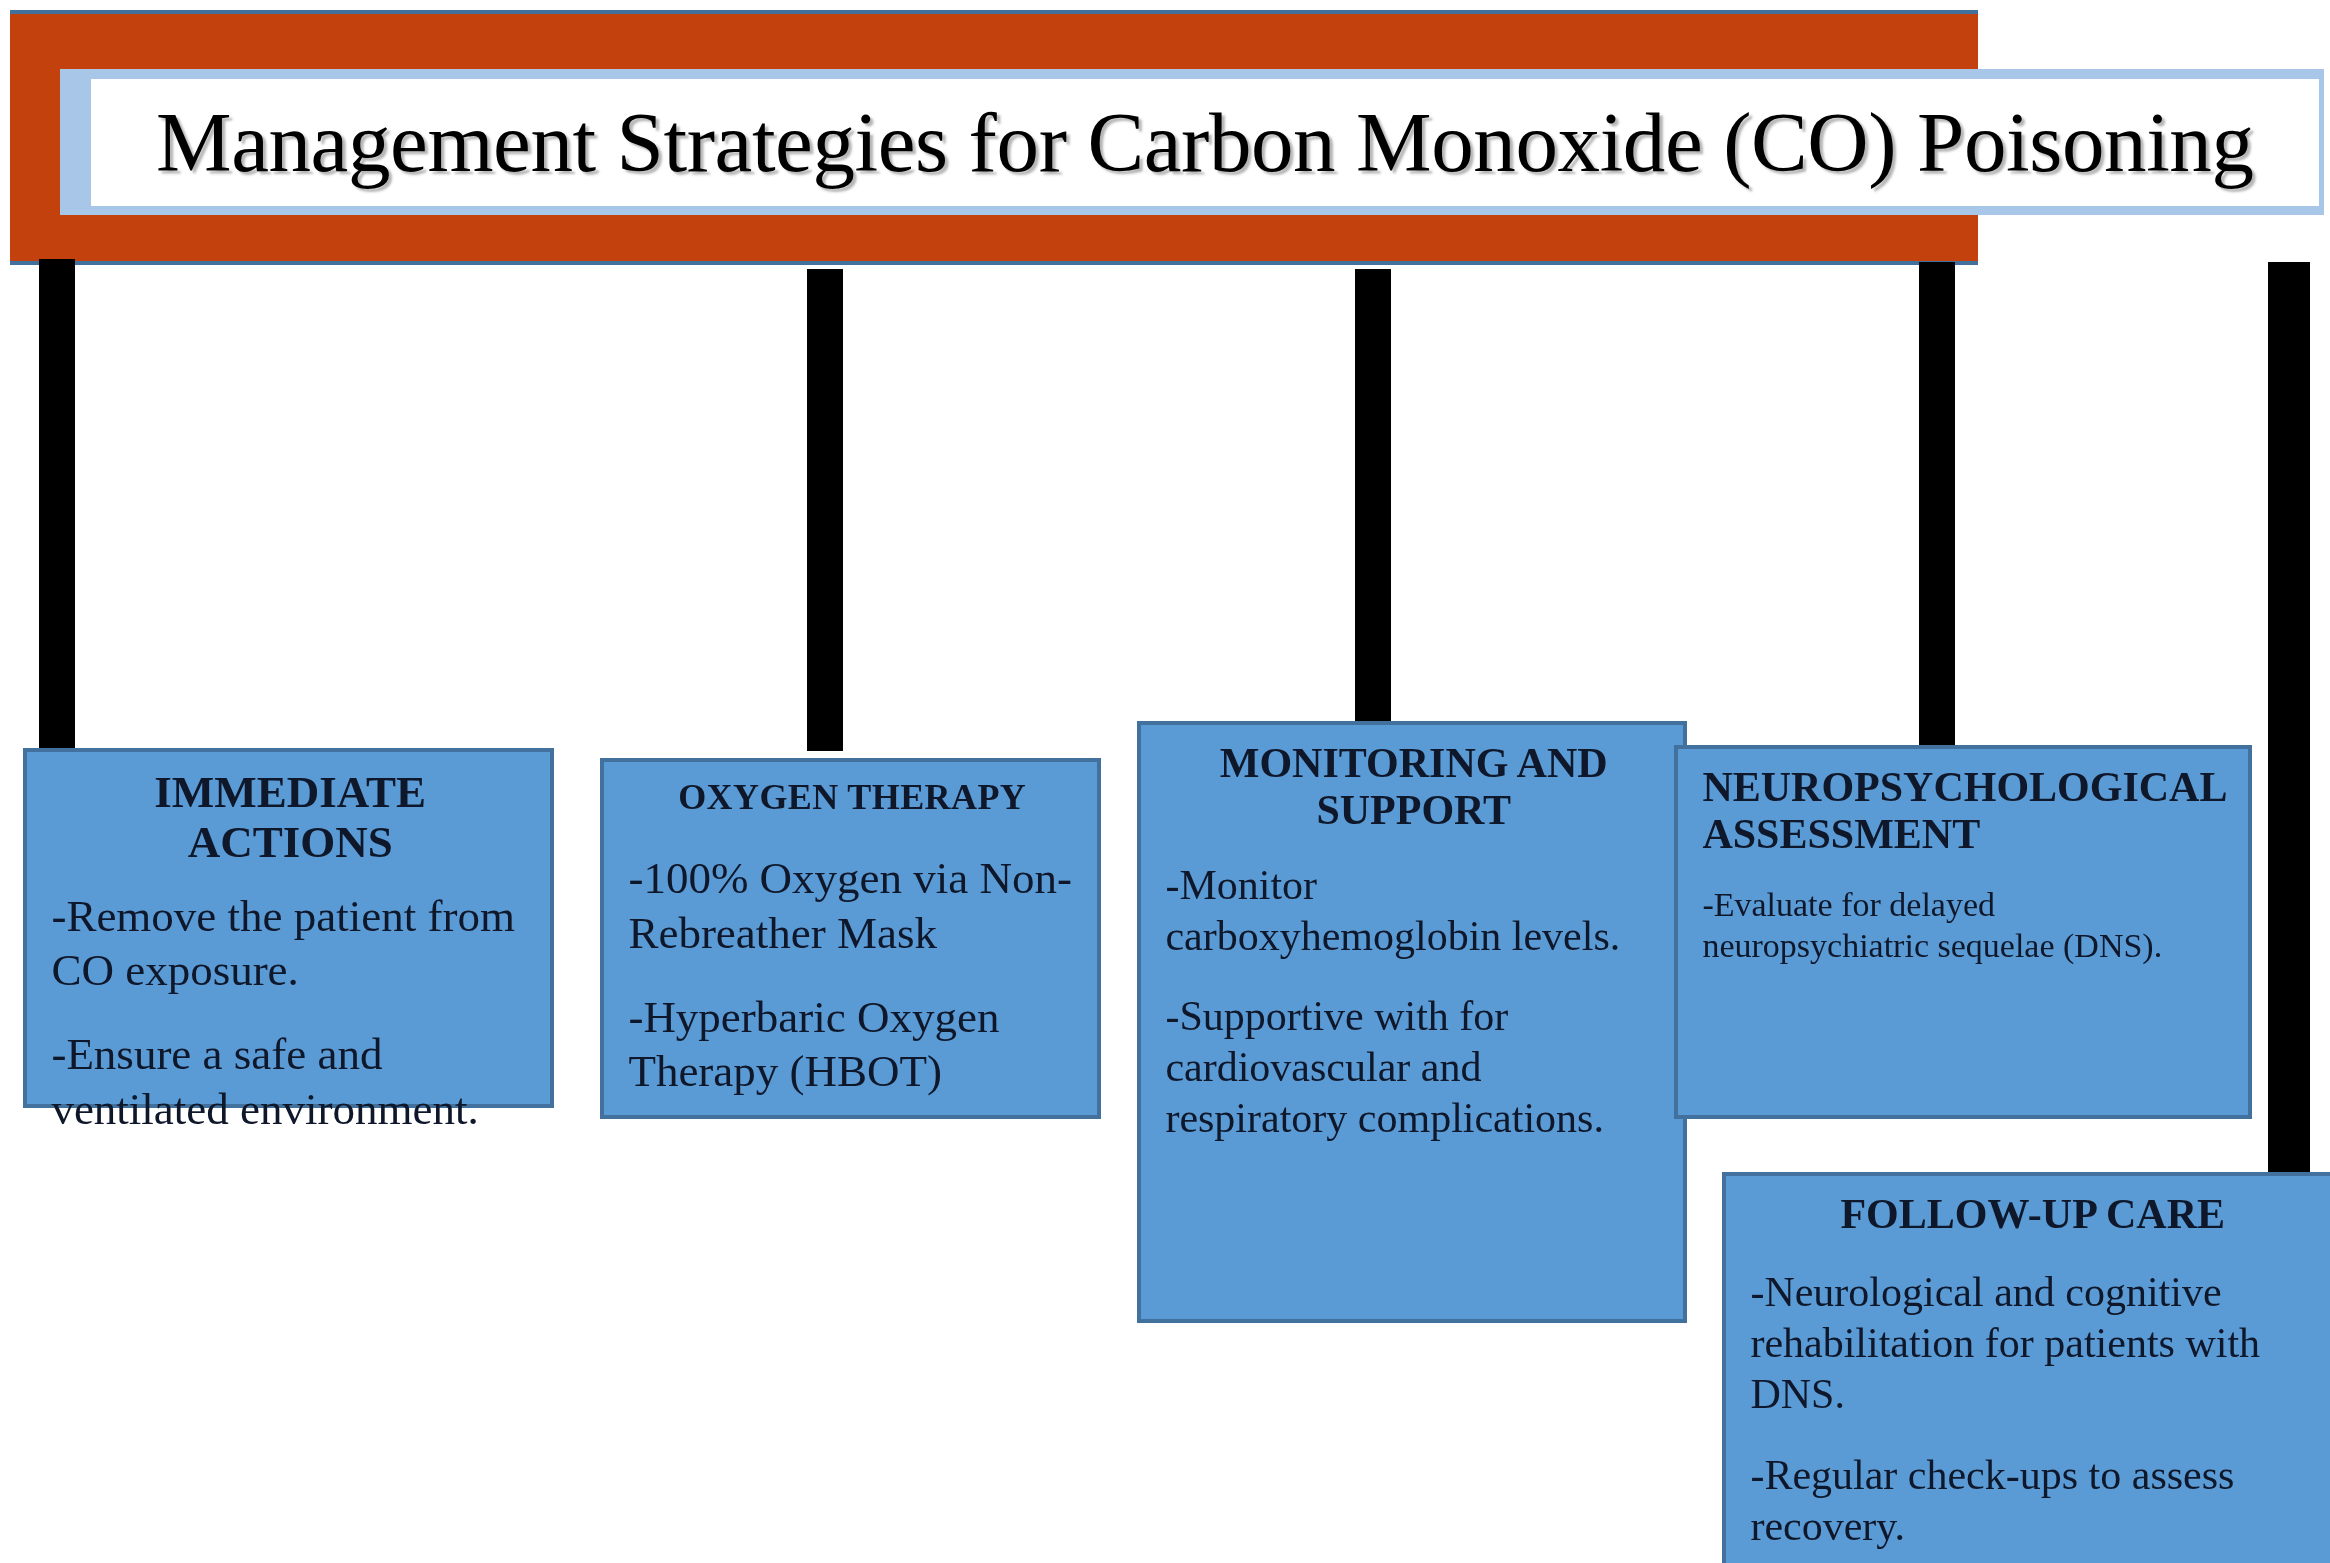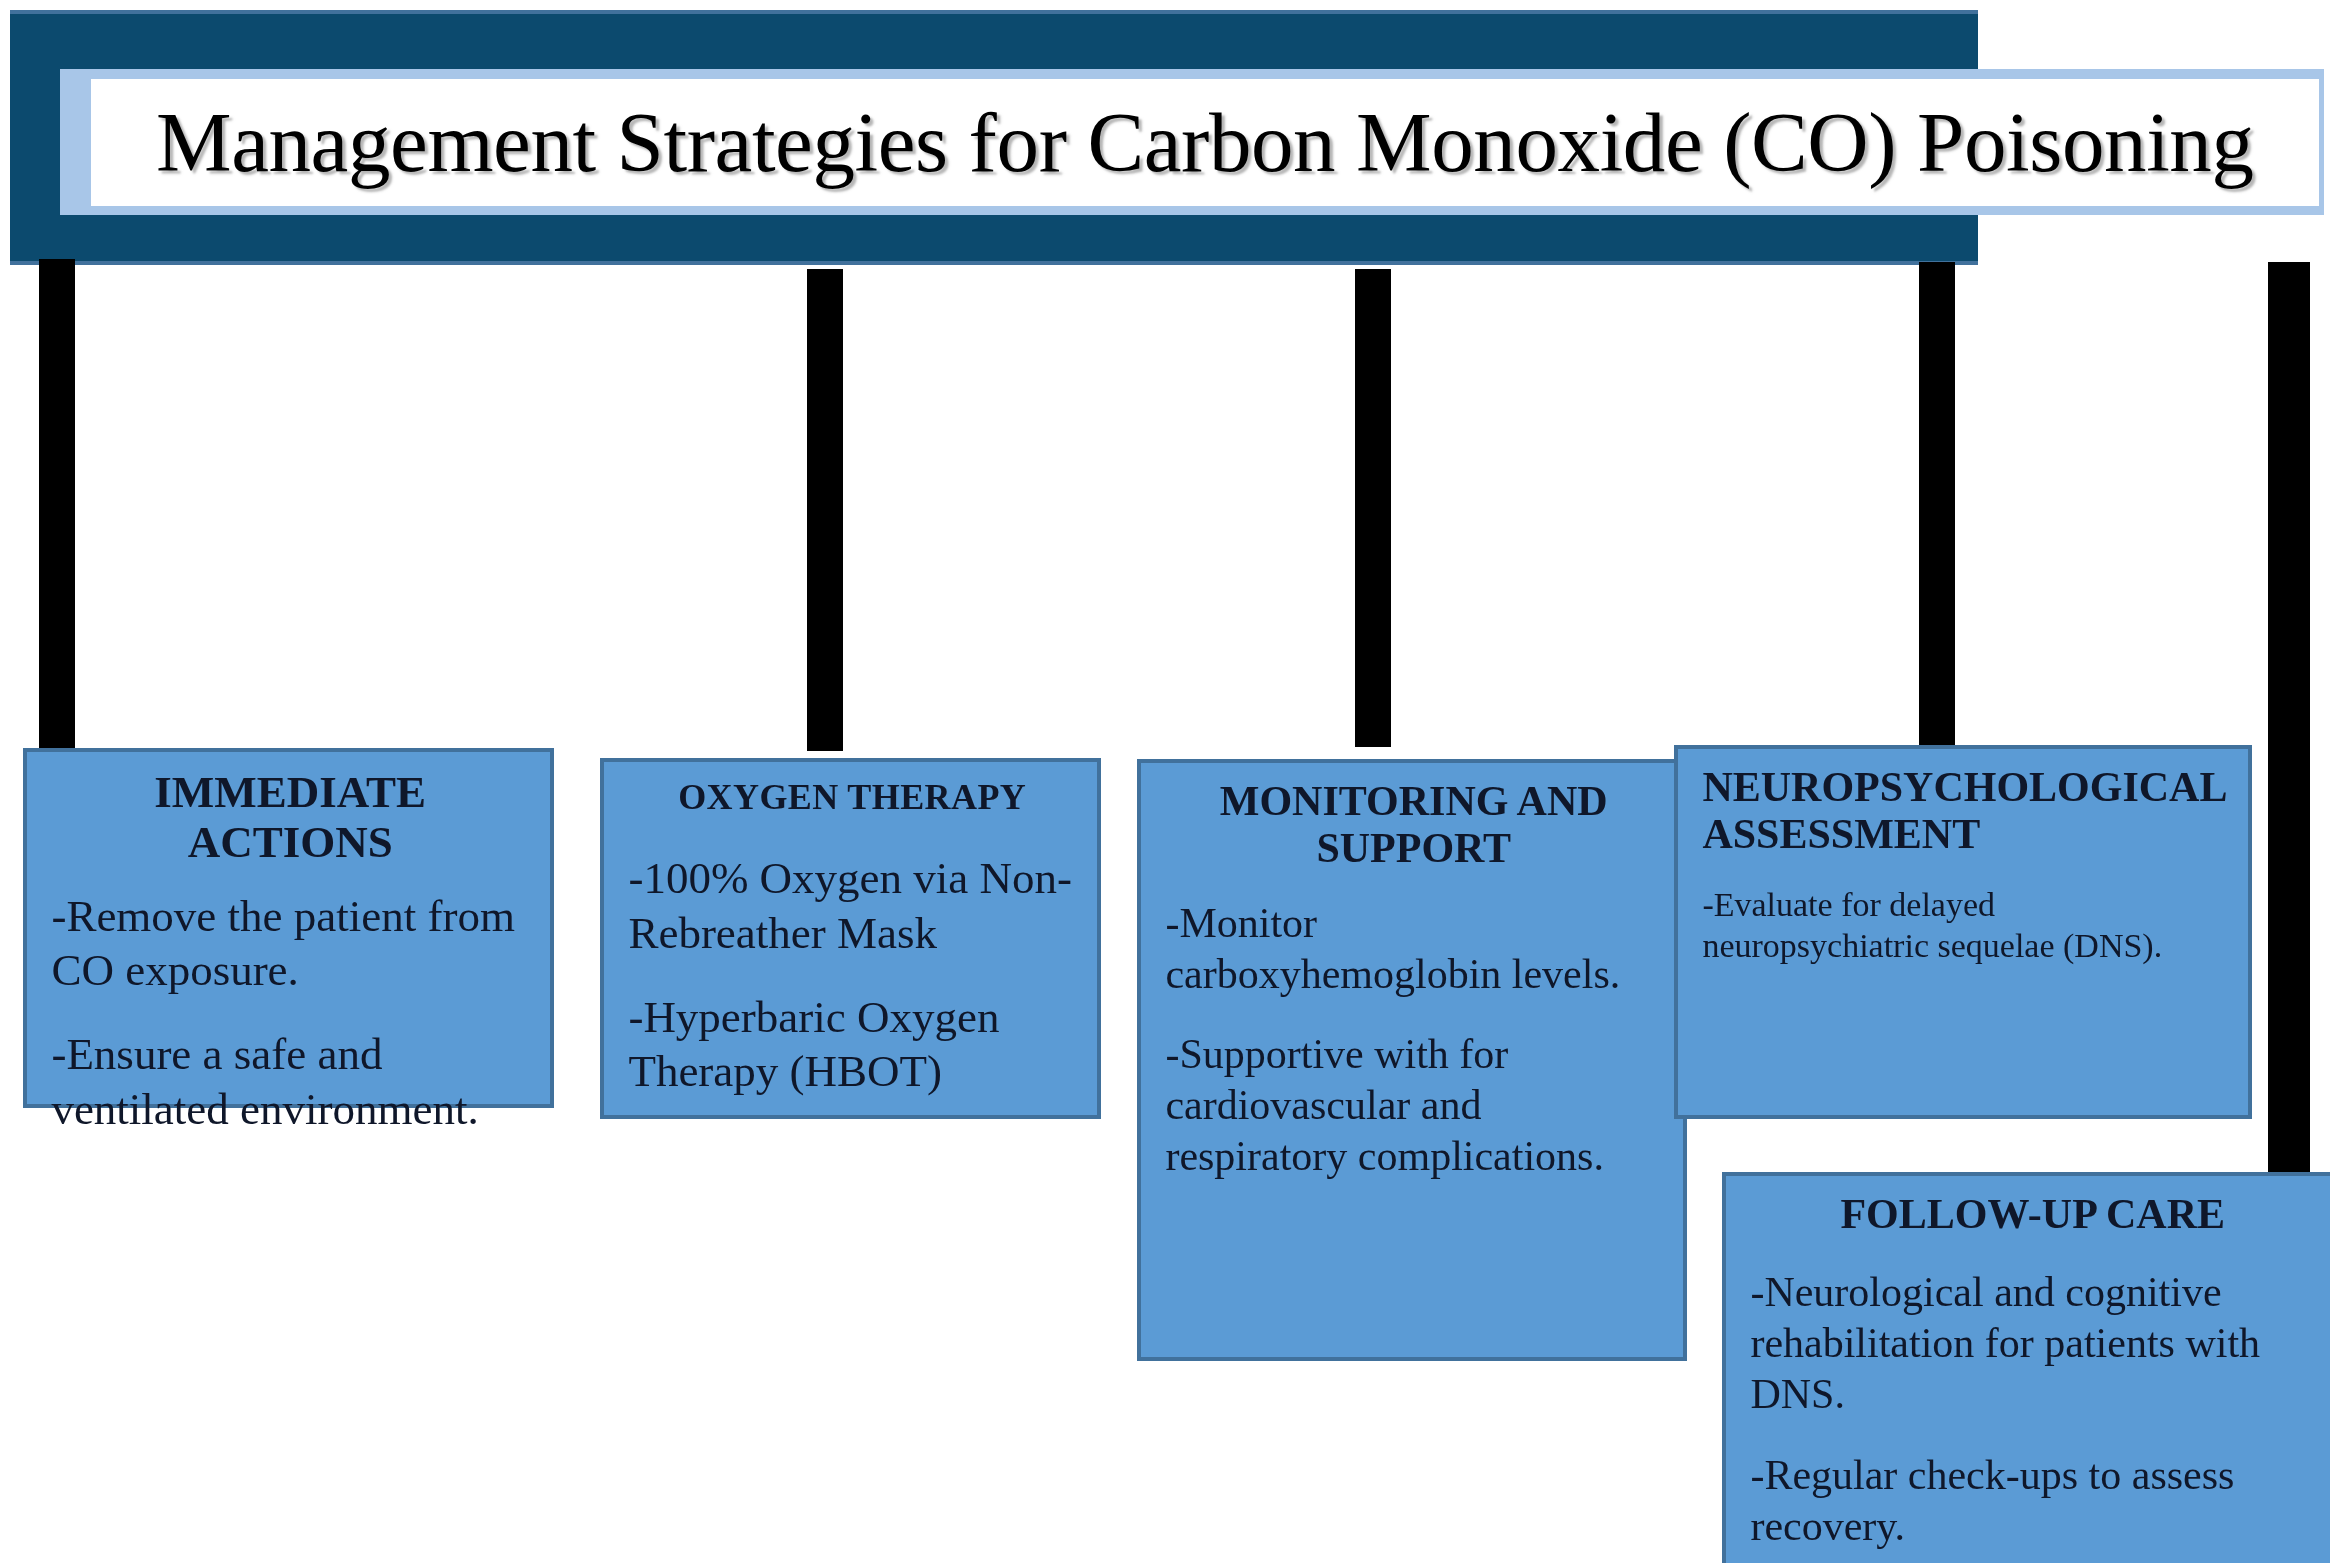--- a/index.html
+++ b/index.html
@@ -19,21 +19,21 @@
     overflow: hidden;
   }
 
   
   #header-banner {
     position: absolute;
     left: 9.8px;
     top: 9.8px;
     width: 1968px;
     height: 255px;
-    background: #0c4a6e;
+    background: #c2410c;
     border-top: 4.1px solid #41719C;
     border-bottom: 4.1px solid #41719C;
     box-sizing: border-box;
   }
   #header-frame {
     position: absolute;
     left: 50px;
     top: 55px;
     width: 2264px;
     height: 146px;
@@ -92,21 +92,21 @@
 
   
   #card-immediate-actions { left: 23px; top: 748px; width: 531px; height: 360px; }
   #card-immediate-actions .card-title { font-size: 45px; text-align: center; }
   #card-immediate-actions .card-body  { font-size: 45px; padding-top: 16.3px; }
 
   #card-oxygen-therapy { left: 600px; top: 758px; width: 501px; height: 361px; }
   #card-oxygen-therapy .card-title { font-size: 36px; text-align: center; letter-spacing: 0.4px; }
   #card-oxygen-therapy .card-body  { font-size: 45px; padding-top: 29px; }
 
-  #card-monitoring-support { left: 1137px; top: 759px; width: 550px; height: 602px; }
+  #card-monitoring-support { left: 1137px; top: 721px; width: 550px; height: 602px; }
   #card-monitoring-support .card-title { font-size: 42px; text-align: center; }
   #card-monitoring-support .card-body  { font-size: 42px; padding-top: 21px; }
 
   #card-neuropsychological-assessment { left: 1674px; top: 745px; width: 578px; height: 374px; }
   #card-neuropsychological-assessment .card-title { font-size: 42px; text-align: left; }
   #card-neuropsychological-assessment .card-body  { font-size: 34px; padding-top: 21px; }
 
   #card-follow-up-care { left: 1722px; top: 1172px; width: 618px; height: 407px; }
   #card-follow-up-care .card-title { font-size: 42px; text-align: center; }
   #card-follow-up-care .card-body  { font-size: 42px; padding-top: 24.4px; }

